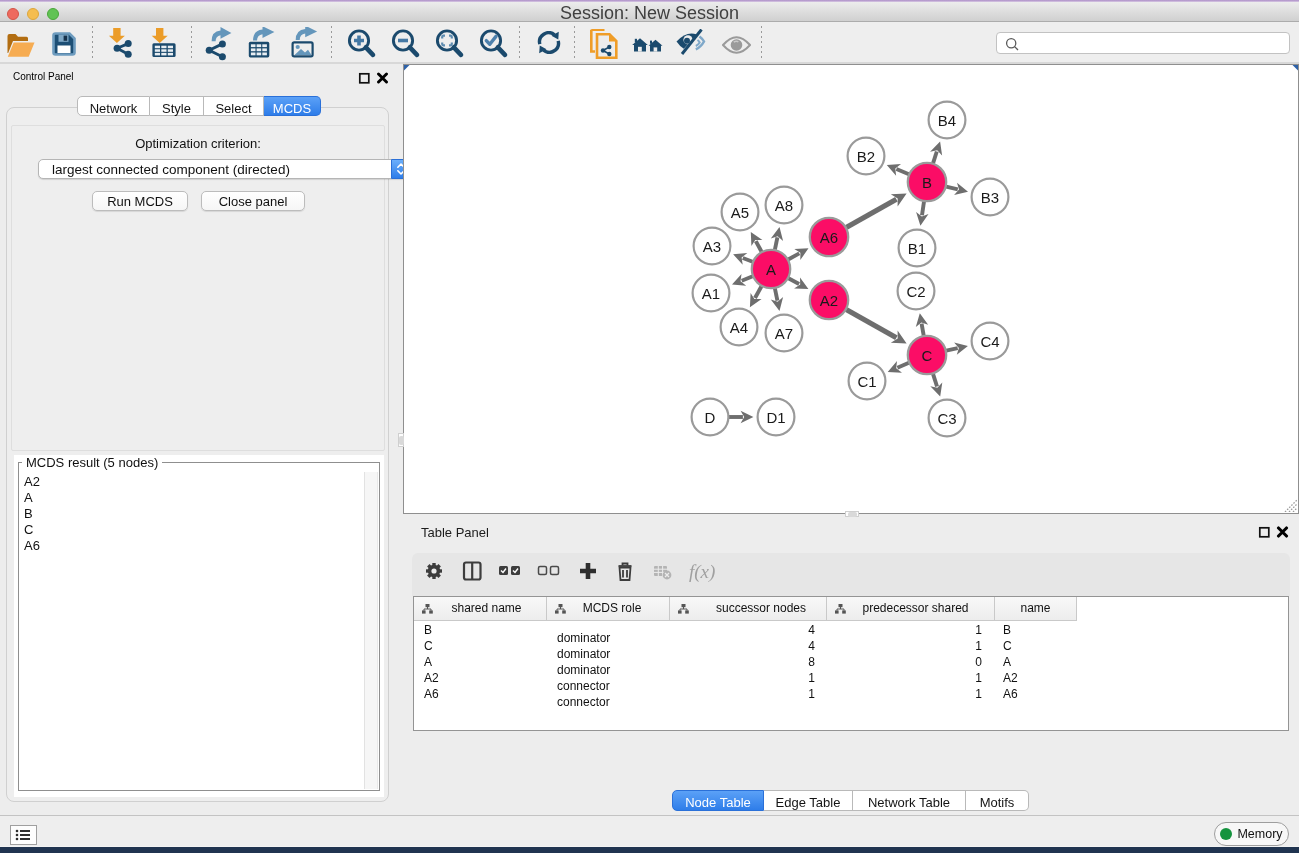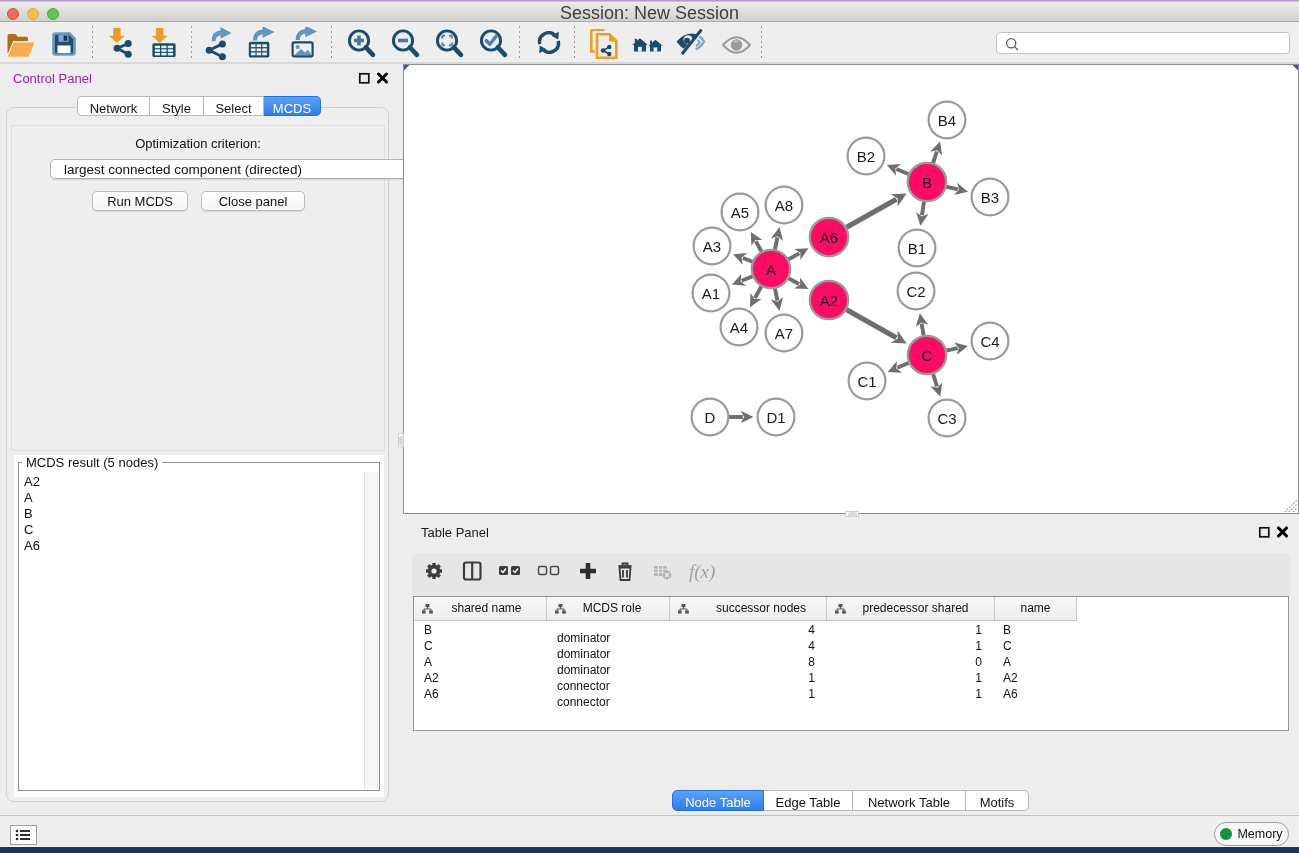--- a/index.html
+++ b/index.html
@@ -24,36 +24,36 @@
 
 #toolbar { left:0; top:22px; width:1299px; height:42px; background:#eeeeee;
   border-bottom:2px solid #d8d8d8; }
 .tsep { top:4px; width:1px; height:33px;
   background-image:linear-gradient(#9a9a9a 2px, transparent 2px);
   background-size:1px 5px; }
 #searchbox { left:996px; top:10px; width:294px; height:22px; background:#fff;
   border:1px solid #c2c2c2; border-radius:4px; }
 
 
-#cp-title { left:13px; top:71px; font-size:13px; color:#a21caf; }
+#cp-title { left:13px; top:71px; font-size:10px; color:#000000; }
 #cp-box { left:6px; top:107px; width:383px; height:695px; background:#eeeeee;
   border:1px solid #d0d0d0; border-radius:8px; }
 .tabrow { display:flex; }
 #cp-tabs { left:77px; top:96px; height:20px; }
 #cp-tabs .tab { height:20px; }
 .tab { height:21px; font-size:13px; color:#141414; background:#fff;
   border-top:1px solid #b9b9b9; border-bottom:1px solid #b9b9b9;
   border-right:1px solid #b9b9b9; display:flex; align-items:center;
   justify-content:center; padding-top:4px; }
 .tab.first { border-left:1px solid #b9b9b9; border-radius:5px 0 0 5px; }
 .tab.last { border-radius:0 5px 5px 0; }
 .tab.sel { background:linear-gradient(#5ba1f7,#2e7de9); color:#fff;
   border-color:#2a70d8; }
 #opt-label { left:7px; top:136px; width:382px; text-align:center; font-size:13px; color:#111; }
-#dropdown { left:50px; top:159px; width:373px; height:20px; background:#fff;
+#dropdown { left:38px; top:159px; width:373px; height:20px; background:#fff;
   border:1px solid #b5b5b5; border-radius:5px; box-shadow:0 1px 1px rgba(0,0,0,0.12); }
 #dropdown .dtext { left:13px; top:2px; font-size:13.5px; color:#111; }
 #dropdown .dbtn { right:-1px; top:-1px; width:20px; height:20px;
   background:linear-gradient(#6aaefb,#2e7de9); border-radius:0 5px 5px 0;
   border:1px solid #2a70d8; }
 .btn { background:linear-gradient(#ffffff,#f6f6f6); border:1px solid #bcbcbc; border-radius:5px;
   font-size:13px; color:#111; display:flex; align-items:center; justify-content:center;
   box-shadow:0 1px 1px rgba(0,0,0,0.10); }
 #btn-run { left:92px; top:191px; width:96px; height:20px; }
 #btn-close { left:201px; top:191px; width:104px; height:20px; }

